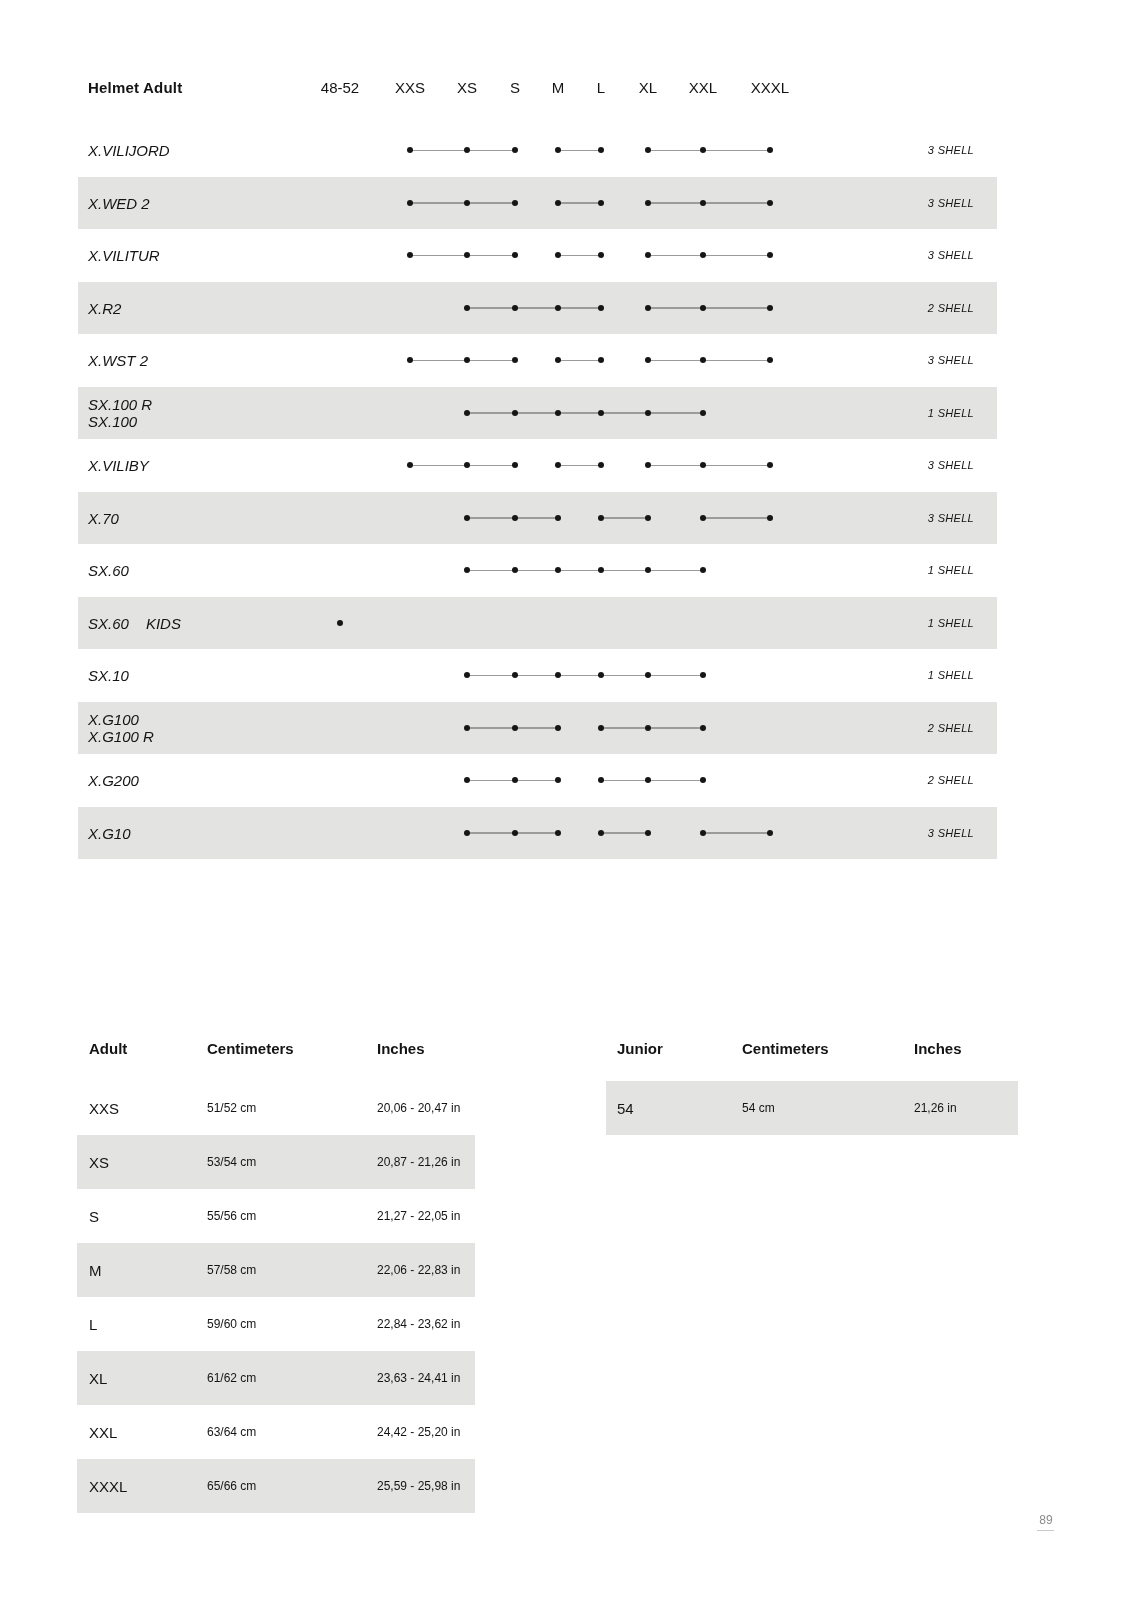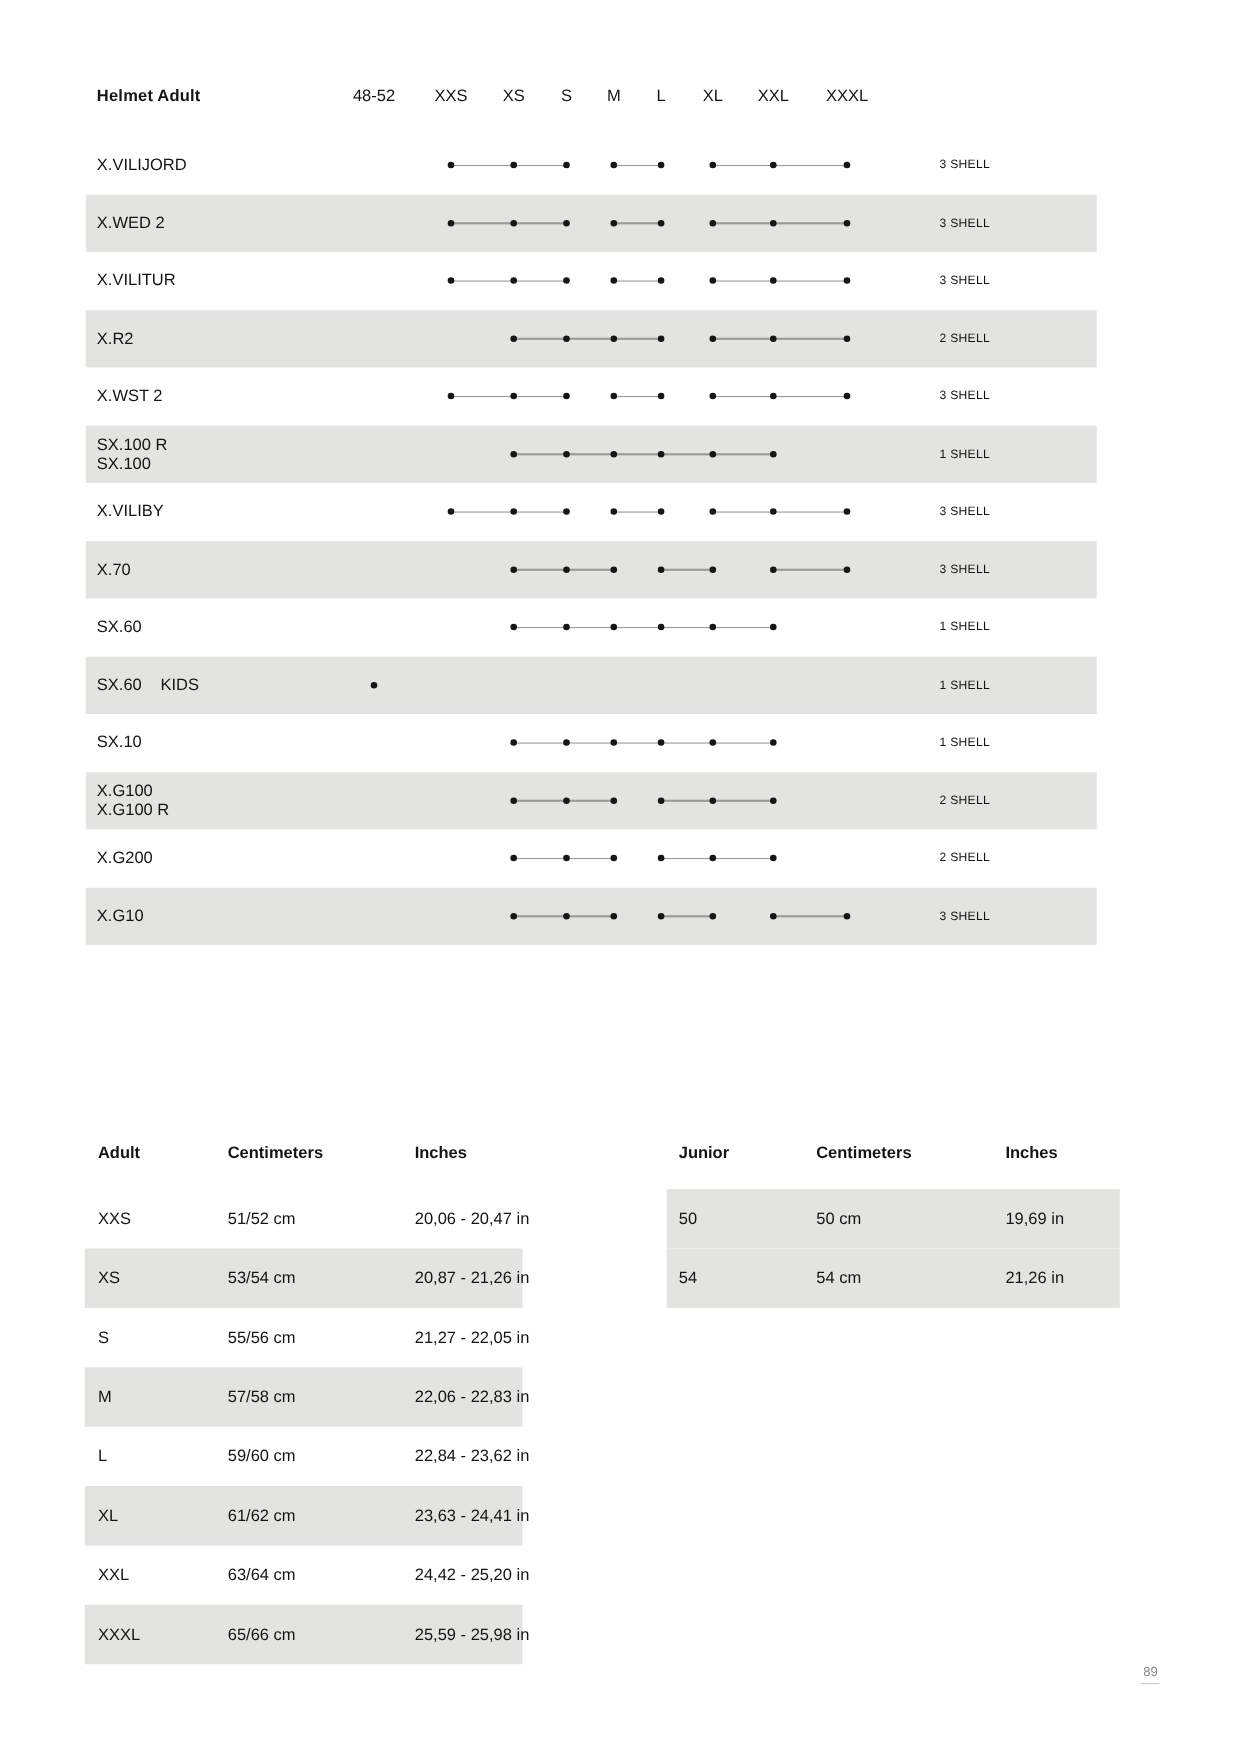--- a/index.html
+++ b/index.html
@@ -14,55 +14,55 @@
   
   .matrix-title{
     position:absolute;left:88px;top:79px;
     font-size:15px;font-weight:bold;letter-spacing:.2px;
   }
   .col-label{
     position:absolute;top:79px;
     transform:translateX(-50%);
     font-size:15px;white-space:nowrap;
   }
-  #matrix-rows{position:absolute;top:124px;left:78px;width:919px;}
+  #matrix-rows{position:absolute;top:124px;left:78px;width:919px;font-style:italic;}
   .m-row{position:relative;width:919px;height:52.5px;}
   .m-row.striped{background:#e3e3e1;}
   .m-label{
     position:absolute;left:10px;top:50%;transform:translateY(-50%);
     font-size:15px;line-height:17px;white-space:nowrap;
   }
   .m-label .suffix{margin-left:17px;}
   .m-dot{
     position:absolute;width:6px;height:6px;border-radius:50%;
     top:50%;margin-top:-3px;background:#161616;
   }
   .m-line{
     position:absolute;height:1.5px;top:50%;margin-top:-.75px;
     background:#9b9b9b;
   }
   .m-shell{
     position:absolute;left:776px;width:120px;top:50%;transform:translateY(-50%);
-    text-align:left;font-size:11px;letter-spacing:.3px;white-space:nowrap;
+    text-align:right;font-size:11px;letter-spacing:.3px;white-space:nowrap;
   }
   
   .size-table{position:absolute;}
   .size-table .st-header span{
     position:absolute;top:0;
     font-size:15px;font-weight:bold;white-space:nowrap;
   }
   .st-header{position:absolute;top:1040px;left:0;height:18px;width:100%;}
   .st-rows{position:absolute;top:1081px;left:0;width:100%;}
   .st-row{position:relative;height:54px;}
   .st-row.striped{background:#e3e3e1;}
   .st-row span{
     position:absolute;top:50%;transform:translateY(-50%);white-space:nowrap;
   }
   .st-size{font-size:15px;}
-  .st-cm,.st-in{font-size:15px;}
+  .st-cm,.st-in{font-size:12px;}
   #adult-table{left:77px;top:0;width:398px;height:1600px;}
   #junior-table{left:606px;top:0;width:412px;height:1600px;}
   
   #adult-table .c-size{left:12px;}
   #adult-table .c-cm{left:130px;}
   #adult-table .c-in{left:300px;}
   #junior-table .c-size{left:11px;}
   #junior-table .c-cm{left:136px;}
   #junior-table .c-in{left:308px;}
   
@@ -325,25 +325,20 @@
   </section>
 
   <section class="size-table" id="junior-table">
     <div class="st-header">
       <span class="c-size">Junior</span>
       <span class="c-cm">Centimeters</span>
       <span class="c-in">Inches</span>
     </div>
     <div class="st-rows">
         <div class="st-row striped">
-          <span class="st-size c-size">50</span>
-          <span class="st-cm c-cm">50 cm</span>
-          <span class="st-in c-in">19,69 in</span>
-        </div>
-        <div class="st-row striped">
           <span class="st-size c-size">54</span>
           <span class="st-cm c-cm">54 cm</span>
           <span class="st-in c-in">21,26 in</span>
         </div>
       </div>
   </section>
 
   <div class="page-number">
     <span>89</span>
     <i class="rule"></i>

